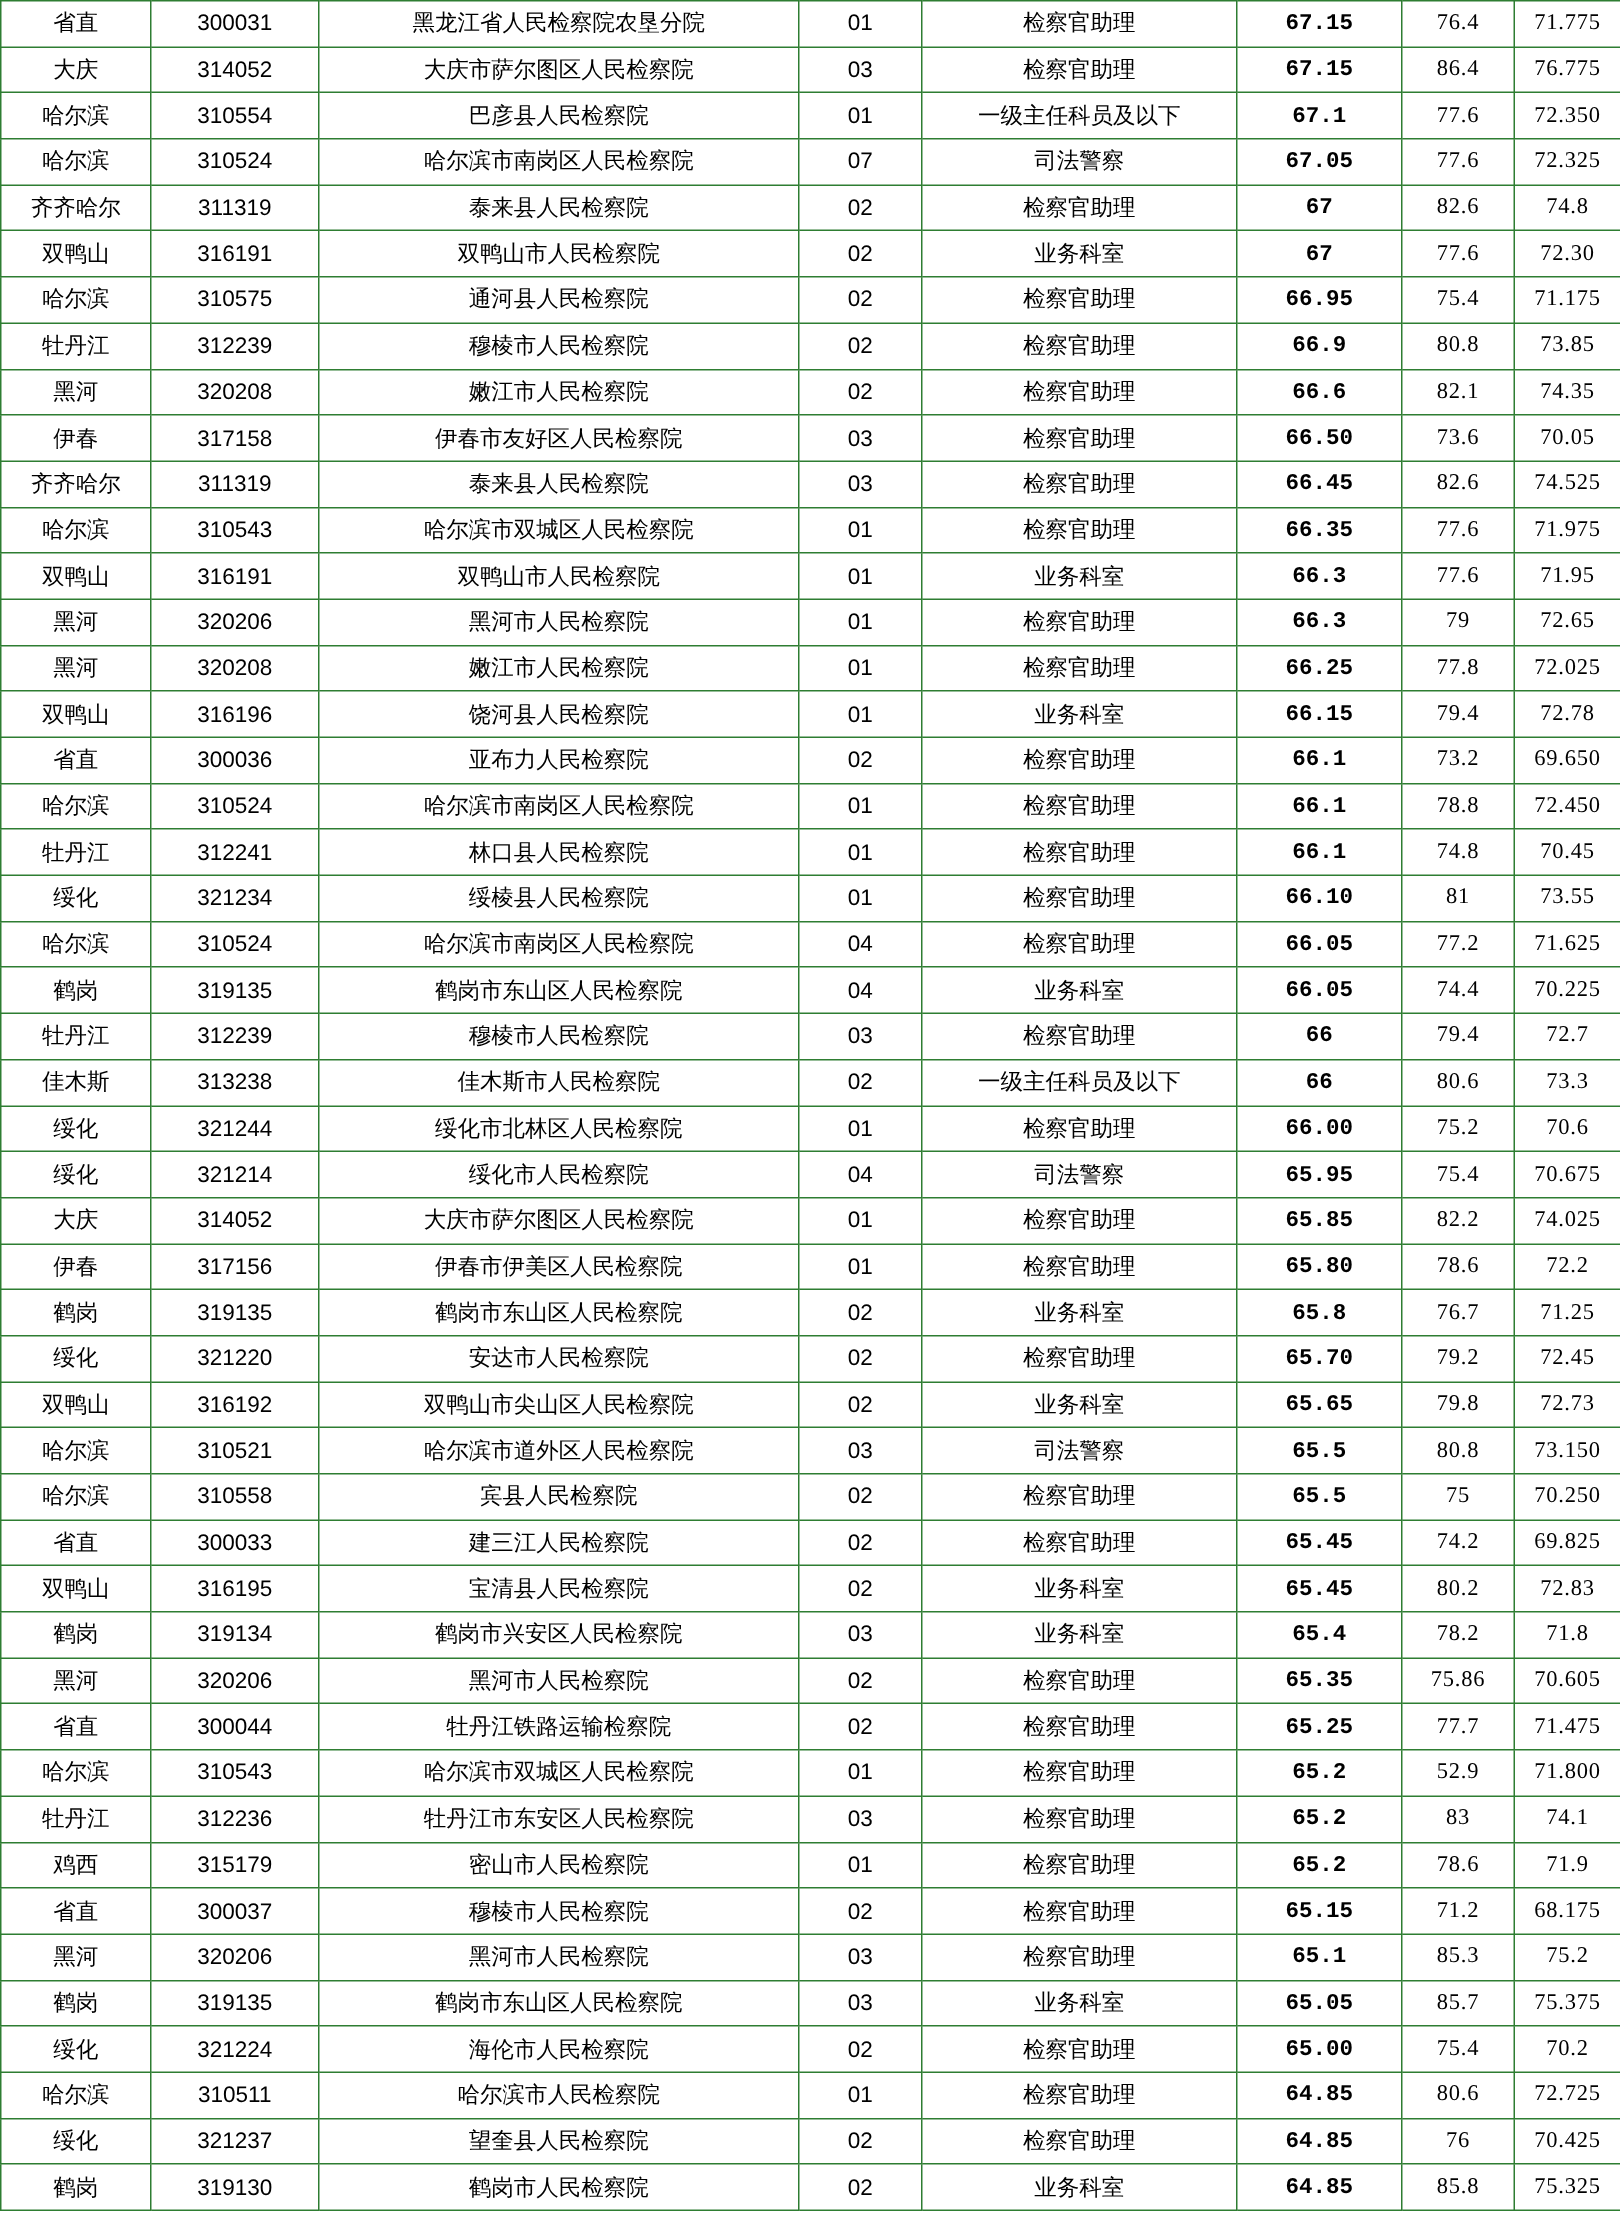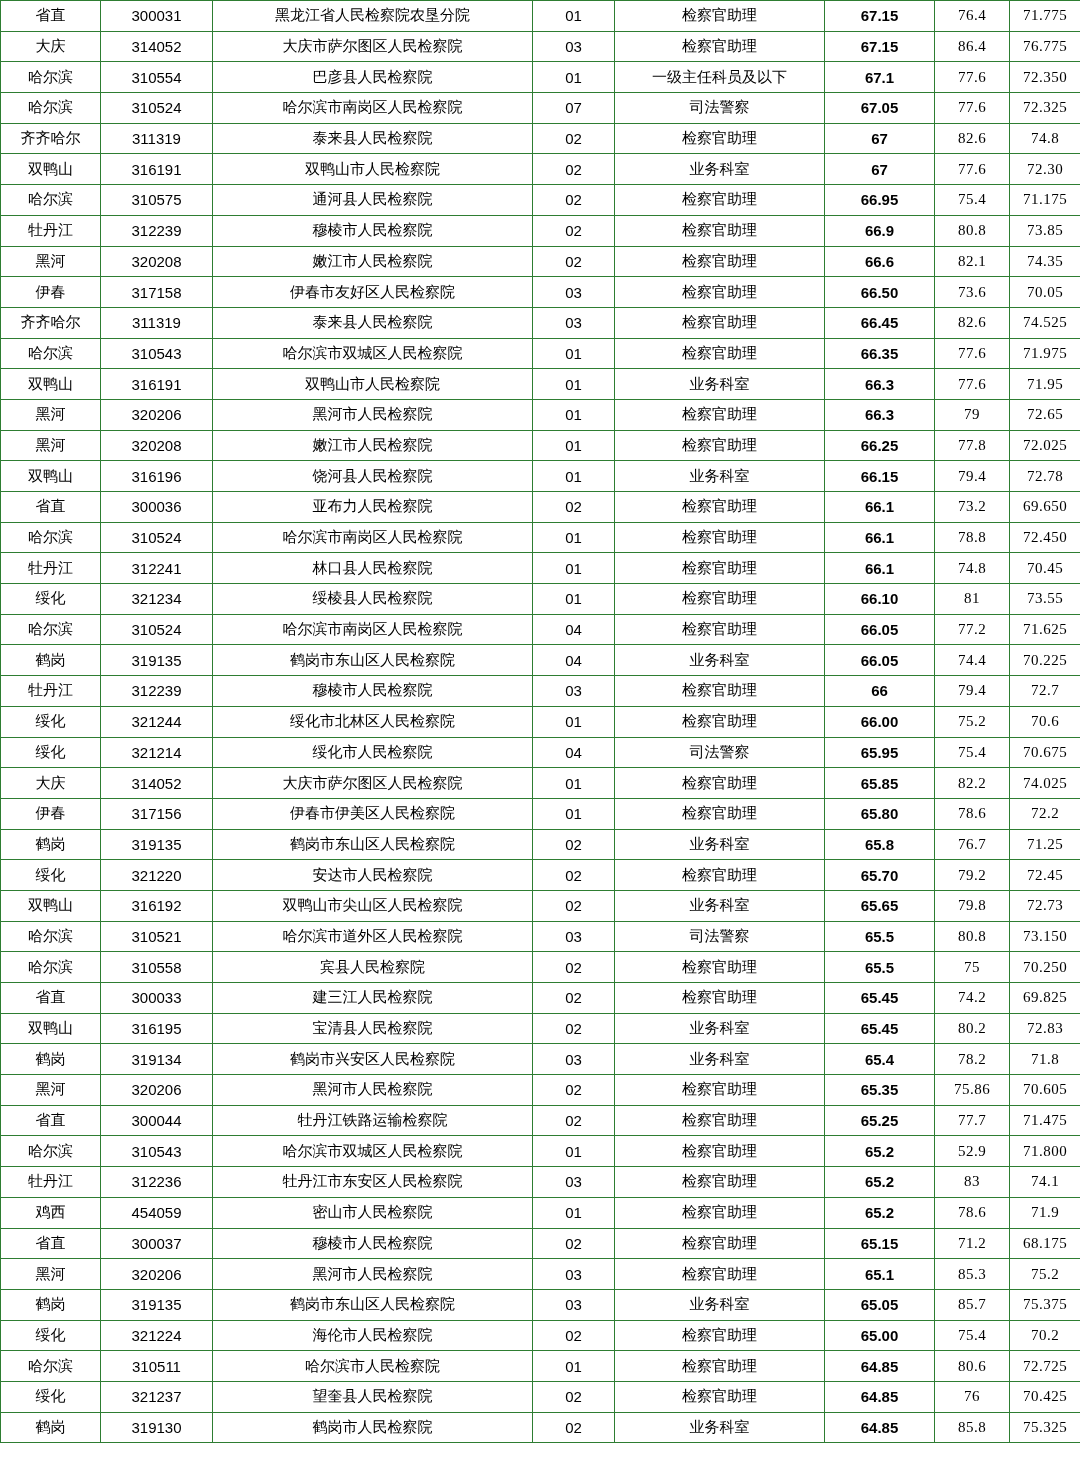--- a/index.html
+++ b/index.html
@@ -46,21 +46,21 @@
   td.job {
     font-size: 15px;
     font-family: Liberation Mono, monospace;
   }
   td.num {
     font-family: "Liberation Serif", "DejaVu Serif", serif;
     font-size: 16px;
     letter-spacing: 0.5px;
   }
   td.written.num {
-    font-family: Liberation Sans, sans-serif;
+    font-family: Liberation Mono, monospace;
     letter-spacing: 0;
   }
 </style>
 </head>
 <body>
 
 <table class="score-table">
   <colgroup>
     <col class="c-region">
     <col class="c-code">
@@ -296,20 +296,30 @@
         <td class="region">牡丹江</td>
         <td class="code">312239</td>
         <td class="unit">穆棱市人民检察院</td>
         <td class="post">03</td>
         <td class="job">检察官助理</td>
         <td class="written num">66</td>
         <td class="inter num">79.4</td>
         <td class="total num">72.7</td>
       </tr>
       <tr>
+        <td class="region">佳木斯</td>
+        <td class="code">313238</td>
+        <td class="unit">佳木斯市人民检察院</td>
+        <td class="post">02</td>
+        <td class="job">一级主任科员及以下</td>
+        <td class="written num">66</td>
+        <td class="inter num">80.6</td>
+        <td class="total num">73.3</td>
+      </tr>
+      <tr>
         <td class="region">绥化</td>
         <td class="code">321244</td>
         <td class="unit">绥化市北林区人民检察院</td>
         <td class="post">01</td>
         <td class="job">检察官助理</td>
         <td class="written num">66.00</td>
         <td class="inter num">75.2</td>
         <td class="total num">70.6</td>
       </tr>
       <tr>
@@ -457,21 +467,21 @@
         <td class="code">312236</td>
         <td class="unit">牡丹江市东安区人民检察院</td>
         <td class="post">03</td>
         <td class="job">检察官助理</td>
         <td class="written num">65.2</td>
         <td class="inter num">83</td>
         <td class="total num">74.1</td>
       </tr>
       <tr>
         <td class="region">鸡西</td>
-        <td class="code">454059</td>
+        <td class="code">315179</td>
         <td class="unit">密山市人民检察院</td>
         <td class="post">01</td>
         <td class="job">检察官助理</td>
         <td class="written num">65.2</td>
         <td class="inter num">78.6</td>
         <td class="total num">71.9</td>
       </tr>
       <tr>
         <td class="region">省直</td>
         <td class="code">300037</td>

